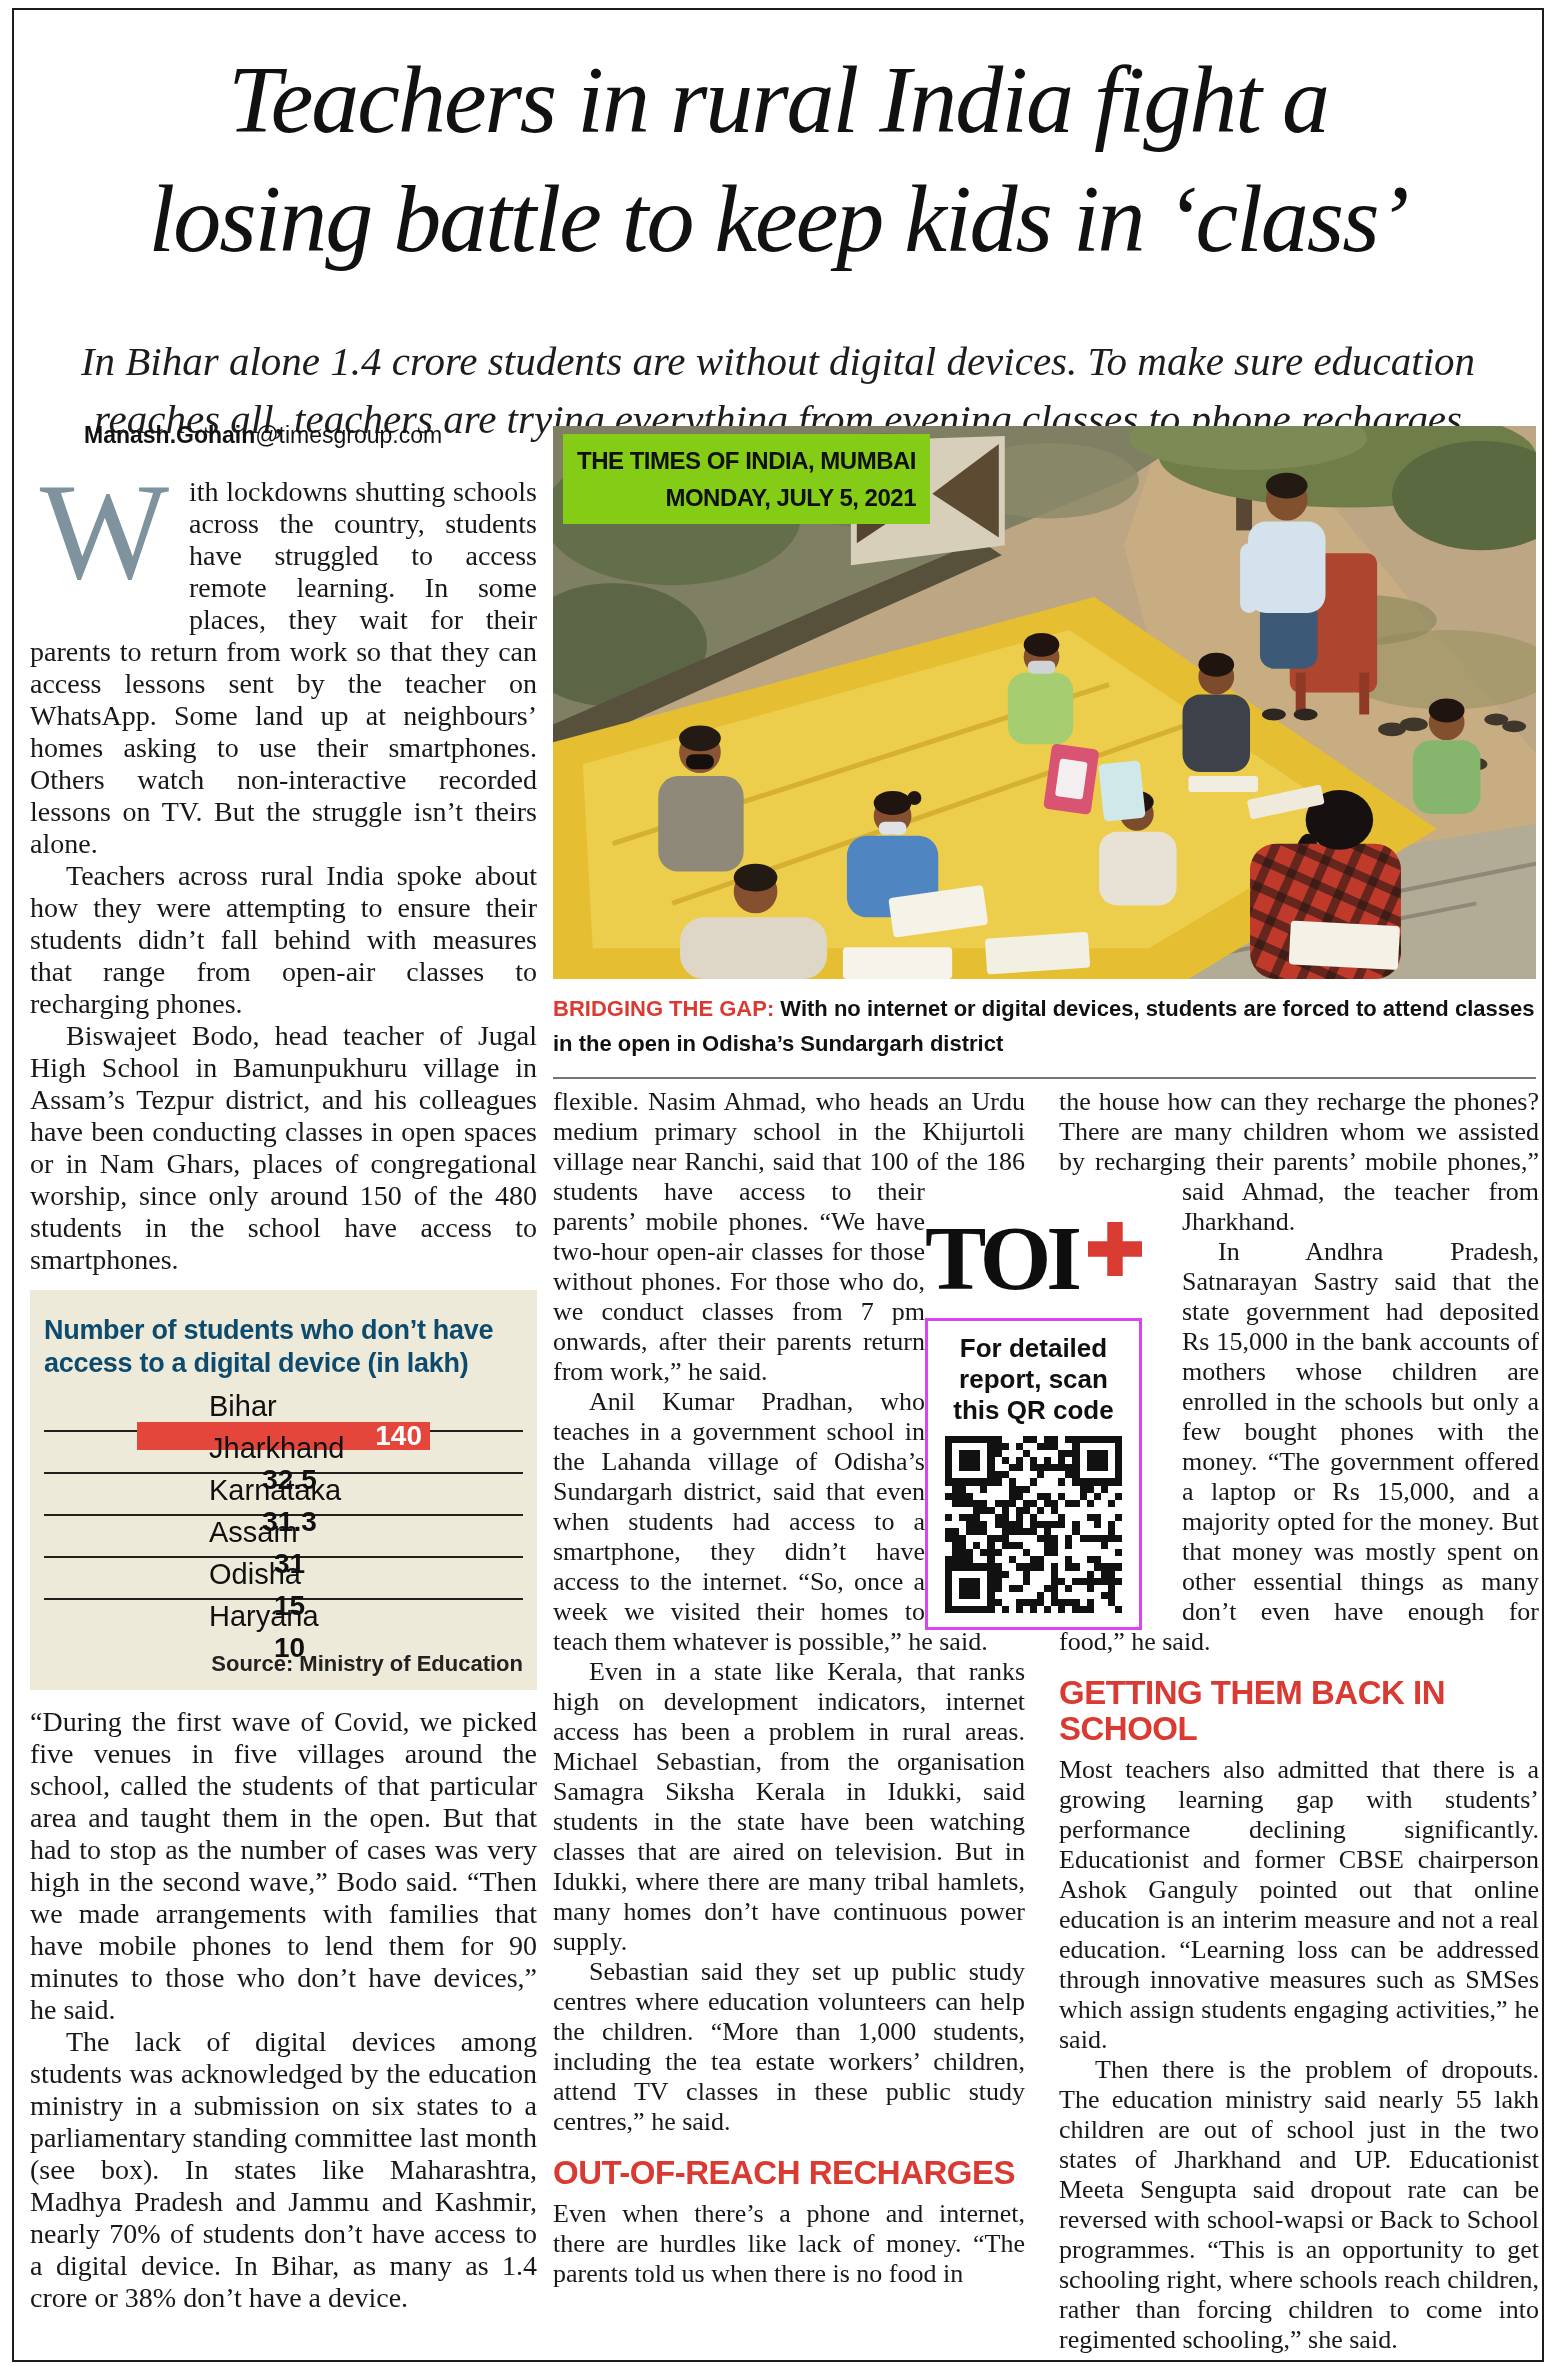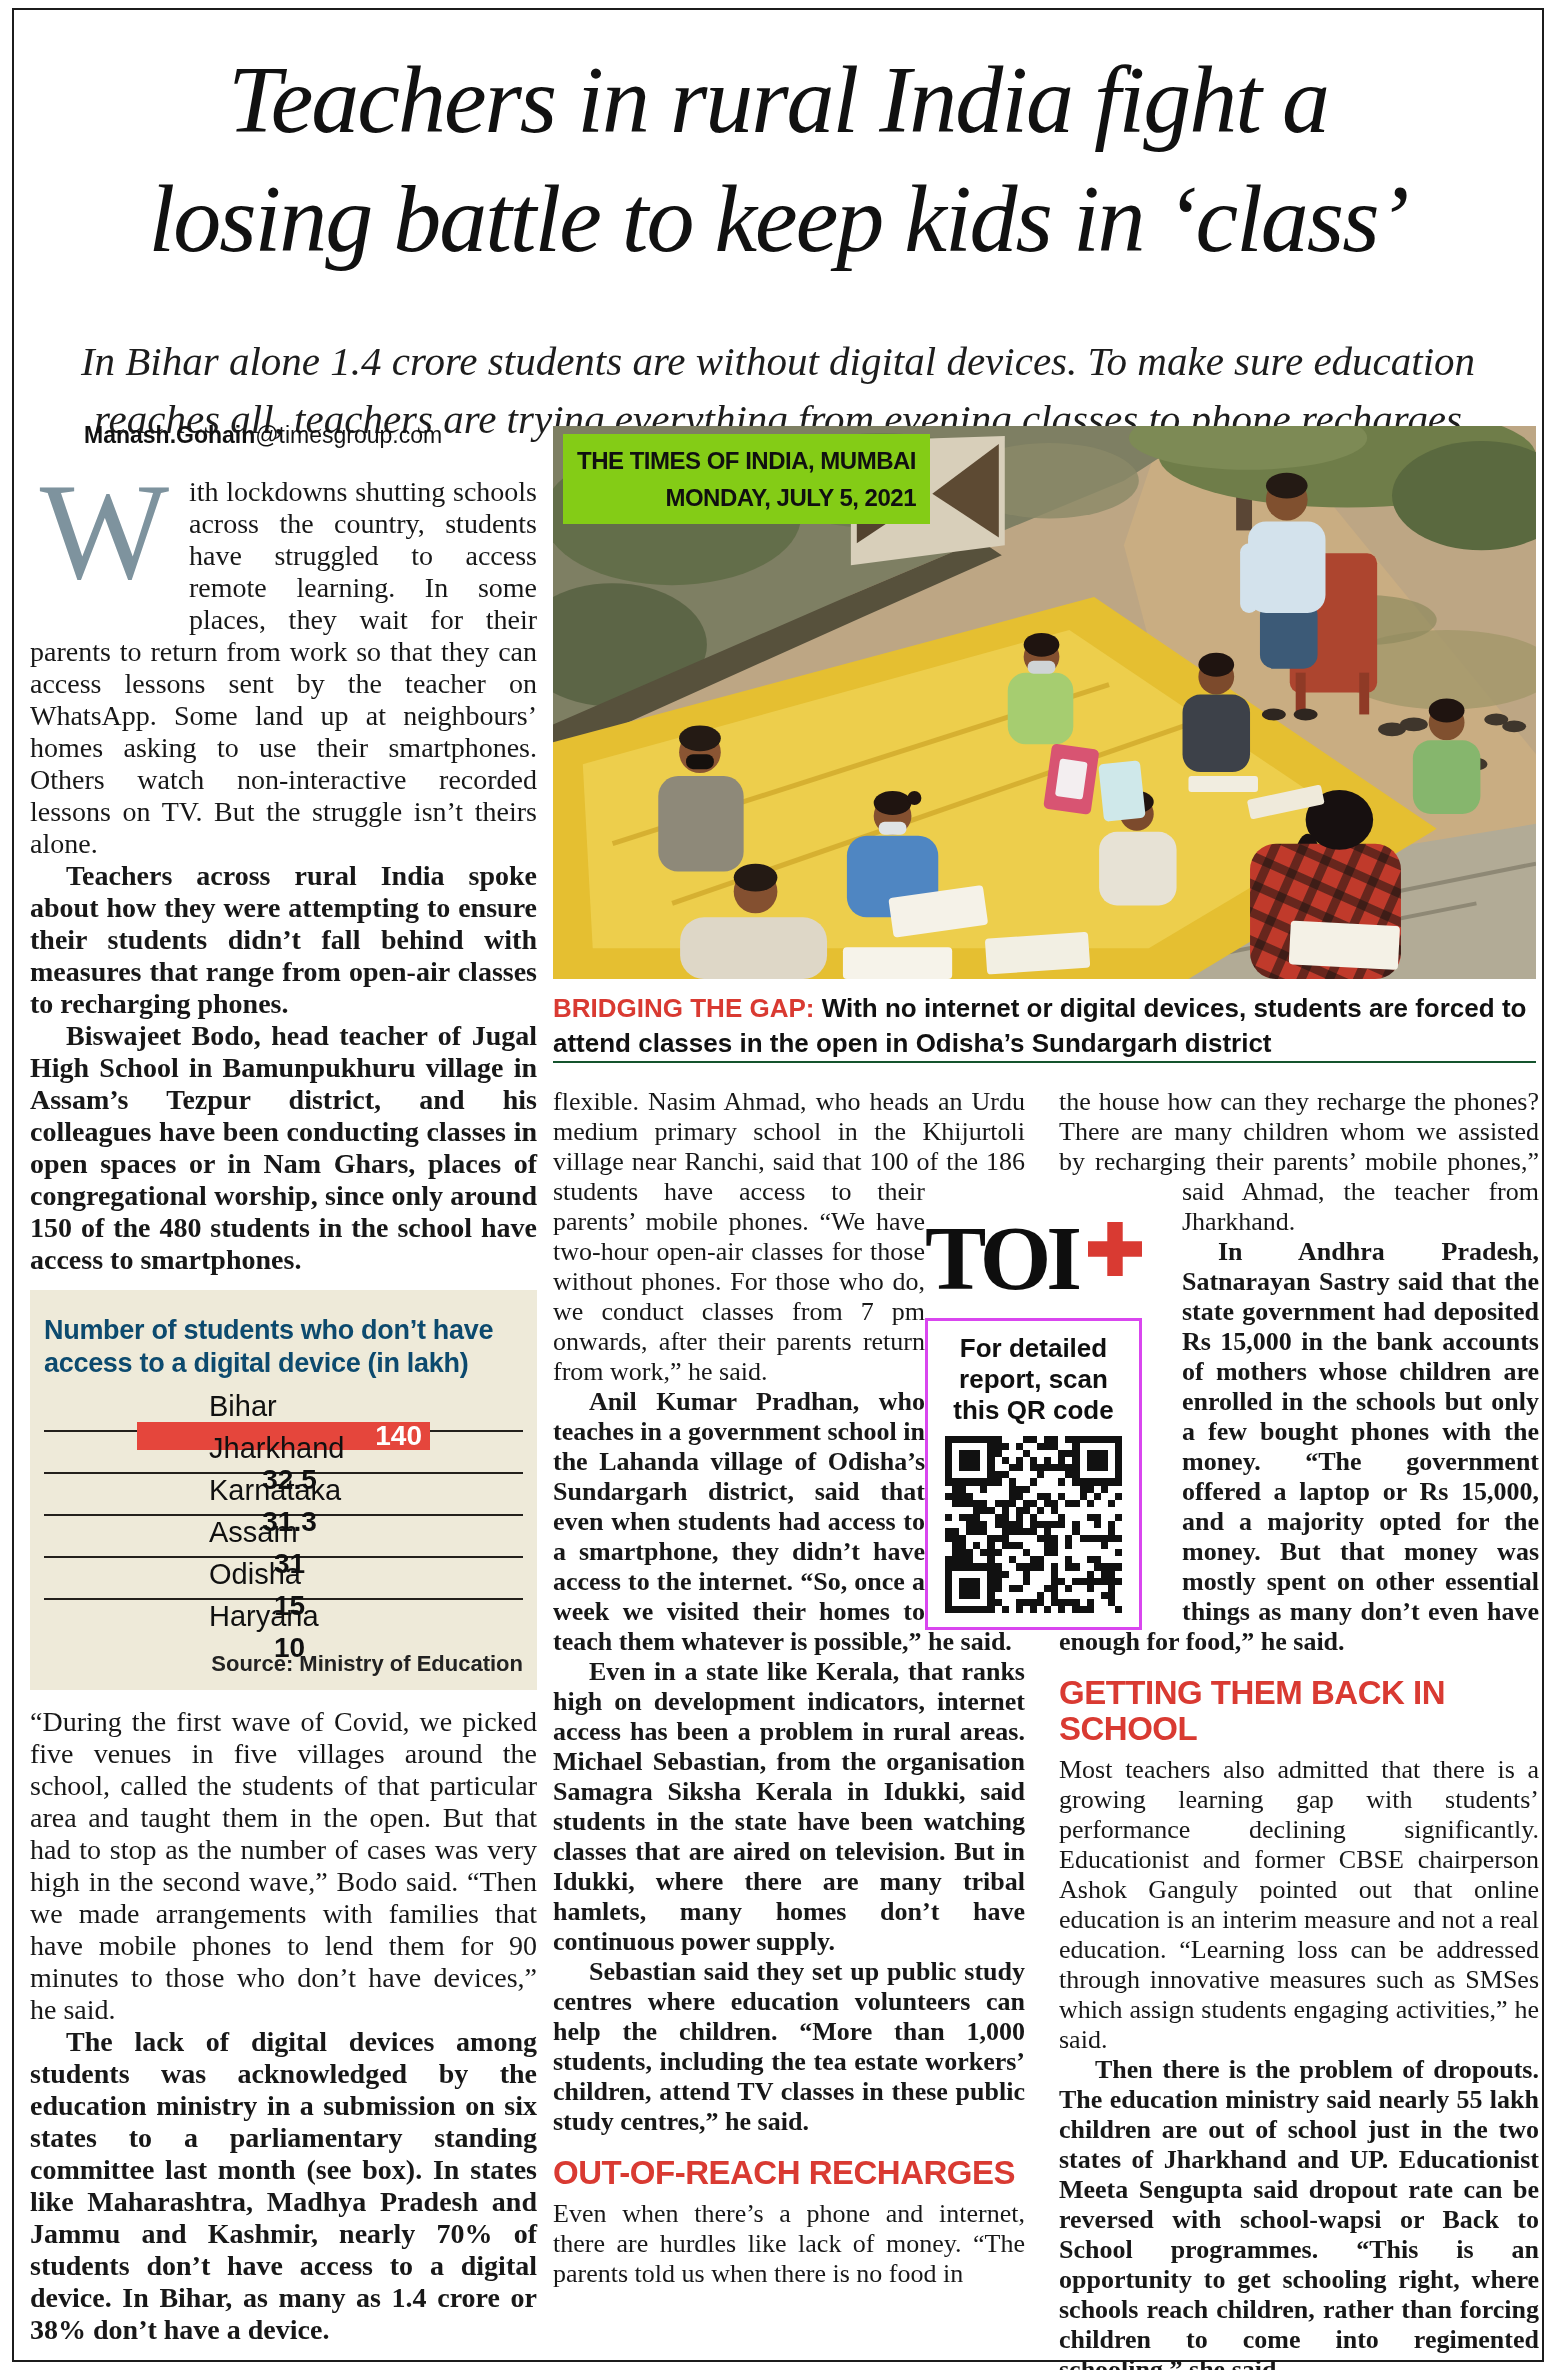--- a/index.html
+++ b/index.html
@@ -21,36 +21,36 @@
            font-style:italic;font-size:41px;line-height:58px;color:#1d1d1d;}
   .byline{position:absolute;top:422px;left:84px;font-family:"Liberation Sans",sans-serif;font-size:23px;color:#111;}
   .byline b{font-weight:800;}
 
   
   .col{position:absolute;text-align:justify;}
   .col1{left:30px;top:476px;width:507px;font-size:28px;line-height:32px;}
   .col2{left:553px;top:1087px;width:472px;font-size:26px;line-height:30px;}
   .col3{left:1059px;top:1087px;width:480px;font-size:26px;line-height:30px;}
   .body-p{margin:0;}
-  .indent{text-indent:36px;font-weight:bold;}
+  .indent{text-indent:36px;}
   .dropcap{float:left;width:149px;height:125px;font-size:137px;line-height:109px;
            color:var(--dropcap);font-family:"Liberation Serif",serif;margin:2px 10px 2px 0;text-align:center;}
   .red-head{font-family:"Liberation Sans",sans-serif;font-weight:800;font-size:33px;line-height:36px;
             color:var(--red);letter-spacing:-0.5px;margin:18px 0 8px;text-align:left;}
   .sp-r{float:right;width:100px;height:432px;}
   .sp-l{float:left;width:123px;height:432px;}
 
   
   .photo{position:absolute;left:553px;top:426px;width:983px;height:553px;background:#b9a27e;overflow:hidden;}
   .photo svg{display:block;width:100%;height:100%;}
   .stamp{position:absolute;top:8px;left:10px;background:#84cc16;padding:8px 14px;text-align:right;
          font-family:"Liberation Sans",sans-serif;font-weight:800;font-size:24px;line-height:37px;
          letter-spacing:-0.5px;color:#101010;}
   .caption{position:absolute;left:553px;top:991px;width:983px;font-family:"Liberation Sans",sans-serif;
-           font-size:26px;line-height:35px;border-bottom:2px solid #14532d;padding-bottom:0;}
+           font-size:22px;line-height:35px;border-bottom:2px solid #737373;padding-bottom:16px;}
   .cap-label{color:var(--red);font-weight:800;}
   .cap-text{color:#111;font-weight:700;}
 
   
   .chart{background:var(--chartbg);padding:14px 14px 10px;margin:14px 0 16px;text-align:left;}
   .chart-title{font-family:"Liberation Sans",sans-serif;font-weight:800;font-size:39px;line-height:43px;
                letter-spacing:-1px;color:#141414;}
   .chart-sub{font-family:"Liberation Sans",sans-serif;font-weight:600;font-size:27px;line-height:33px;
              letter-spacing:-0.3px;color:#0c4a6e;margin-top:10px;}
   #chart-rows{margin-top:10px;}

